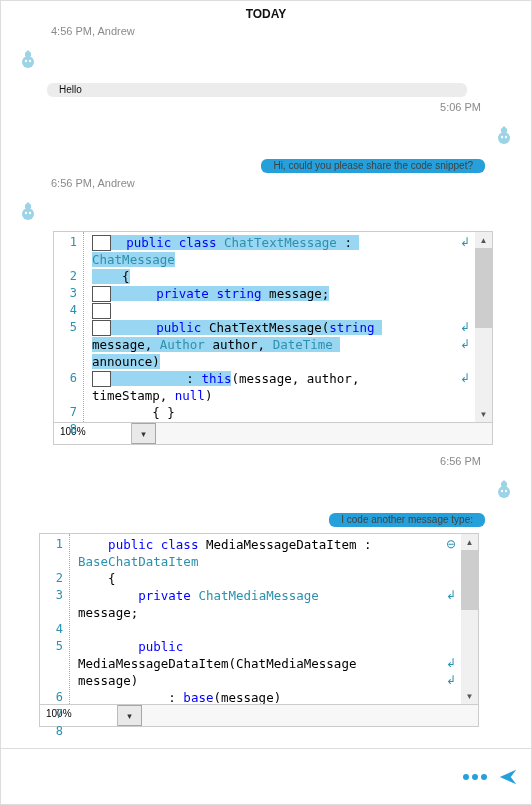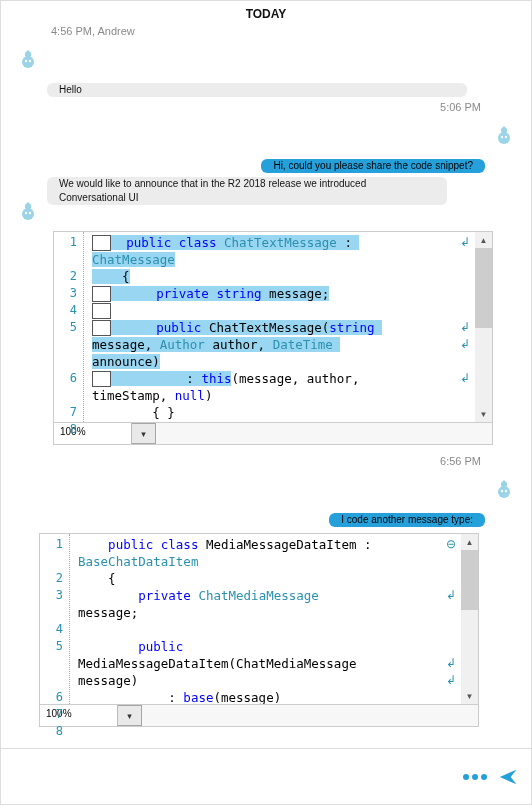--- a/index.html
+++ b/index.html
@@ -44,21 +44,21 @@
   }
   .bubble {
     border-radius: 6px;
     padding: 0 12px;
     font-size: 10px;
     line-height: 1.4;
     max-width: 420px;
     word-wrap: break-word;
   }
   .bubble.in { background: #ececec; color: #111; }
-  .bubble.out { background: #25a0da; color: #000000; }
+  .bubble.out { background: #25a0da; color: #404040; }
 
   
   .code-card {
     border: 1px solid #ccc;
     background: #fff;
     margin: 6px 0 10px 44px;
     width: 440px;
     display: flex;
     flex-direction: column;
   }
@@ -195,21 +195,21 @@
   <div class="msg-row">
     <div class="avatar">
       <svg width="24" height="24" viewBox="0 0 24 24">
           <path fill="#9ad4e6" d="M12 2l3 3v3l-3 2-3-2V5z"></path>
           <circle cx="12" cy="14" r="6" fill="#9ad4e6"></circle>
           <circle cx="10" cy="13" r="1.2" fill="#fff"></circle>
           <circle cx="14" cy="13" r="1.2" fill="#fff"></circle>
         </svg>
     </div>
     <div class="msg-col">
-      <div class="bubble in" style="max-width:400px">We would like to announce that in the R2 2018 release we introduced Conversational UI</div>
+      <div class="meta">6:56 PM, Andrew</div>
     </div>
   </div>
 
   <div class="code-card">
     <div class="code-view">
       <div class="gutter">
         <div>1</div>
         <div style="height:17px"></div>
         <div>2</div>
         <div>3</div>

